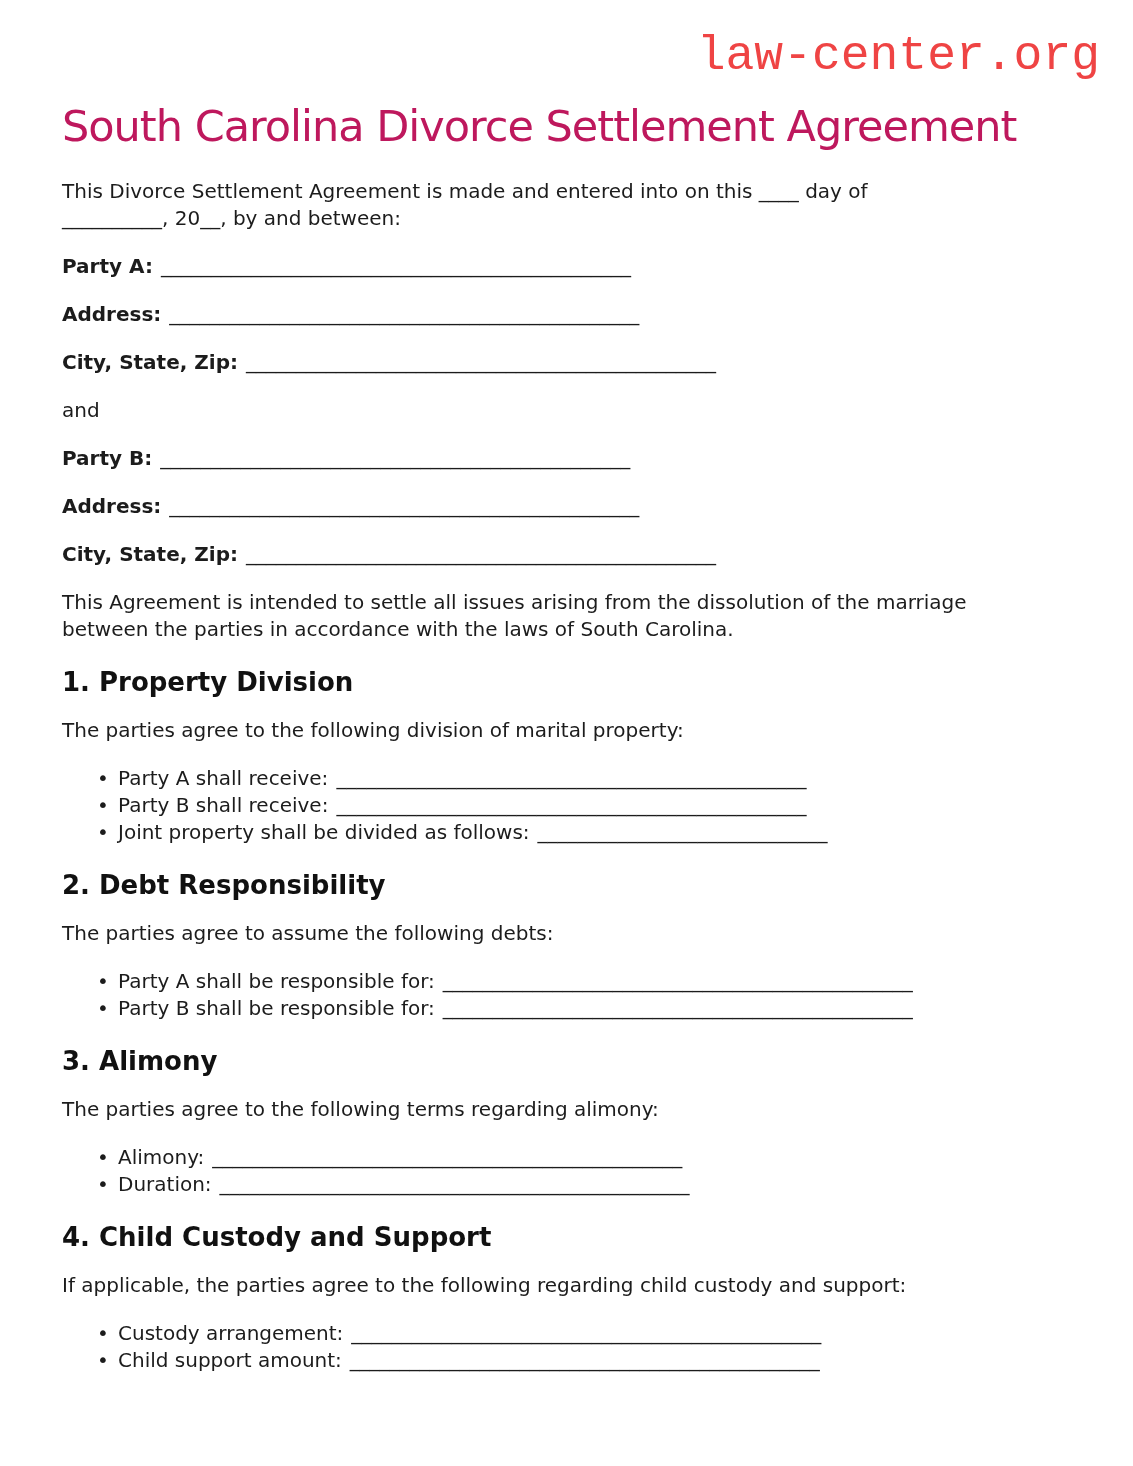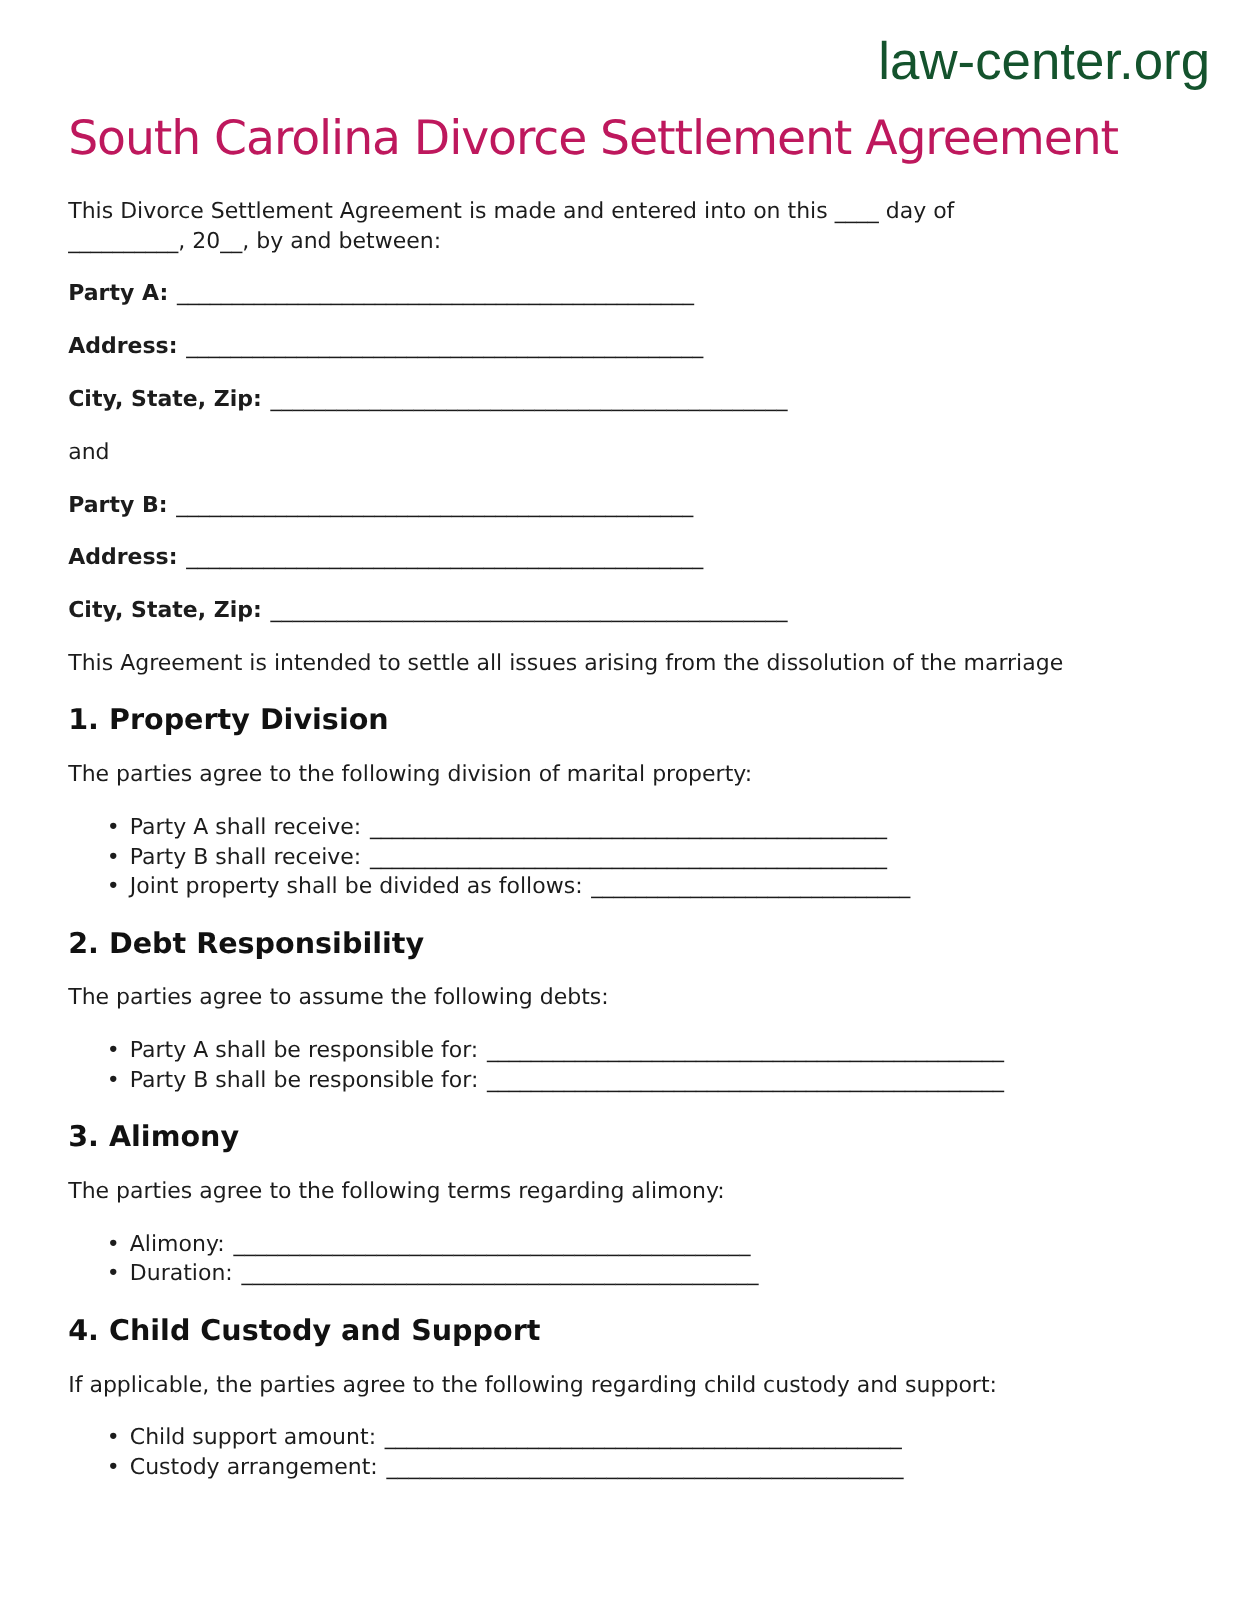--- a/index.html
+++ b/index.html
@@ -12,24 +12,24 @@
     height: 1466px;
     box-sizing: border-box;
     padding: 30px 33px 40px 62px;
     overflow: hidden;
     font-family: "DejaVu Sans", sans-serif;
     font-size: 20px;
     line-height: 27px;
     color: #1c1c1c;
   }
   .logo {
-    font-family: Liberation Sans, sans-serif;
+    font-family: Liberation Mono, monospace;
     font-size: 48px;
     line-height: 53px;
-    color: #14532d;
+    color: #ef4444;
     text-align: right;
     white-space: nowrap;
   }
   h1.doc-title {
     font-size: 43px;
     line-height: 52px;
     letter-spacing: -1px;
     font-weight: normal;
     color: #be185d;
     margin: 17px 0 26px 0;
@@ -98,20 +98,21 @@
 </p>
 <p class="field-row">
   <span class="label">Address:</span><span class="blank">_______________________________________________</span>
 </p>
 <p class="field-row">
   <span class="label">City, State, Zip:</span><span class="blank">_______________________________________________</span>
 </p>
 
 <p>
   <span class="line">This Agreement is intended to settle all issues arising from the dissolution of the marriage</span>
+  <span class="line">between the parties in accordance with the laws of South Carolina.</span>
 </p>
 
 <h2 class="section-heading">1. Property Division</h2>
 <p>The parties agree to the following division of marital property:</p>
 <ul class="bullet-list">
   <li><span>Party A shall receive:</span><span class="blank">_______________________________________________</span></li>
   <li><span>Party B shall receive:</span><span class="blank">_______________________________________________</span></li>
   <li><span>Joint property shall be divided as follows:</span><span class="blank">_____________________________</span></li>
 </ul>
 
@@ -125,15 +126,15 @@
 <h2 class="section-heading">3. Alimony</h2>
 <p>The parties agree to the following terms regarding alimony:</p>
 <ul class="bullet-list">
   <li><span>Alimony:</span><span class="blank">_______________________________________________</span></li>
   <li><span>Duration:</span><span class="blank">_______________________________________________</span></li>
 </ul>
 
 <h2 class="section-heading">4. Child Custody and Support</h2>
 <p>If applicable, the parties agree to the following regarding child custody and support:</p>
 <ul class="bullet-list">
+  <li><span>Custody arrangement:</span><span class="blank">_______________________________________________</span></li>
   <li><span>Child support amount:</span><span class="blank">_______________________________________________</span></li>
-  <li><span>Custody arrangement:</span><span class="blank">_______________________________________________</span></li>
 </ul>
 
 </body></html>

